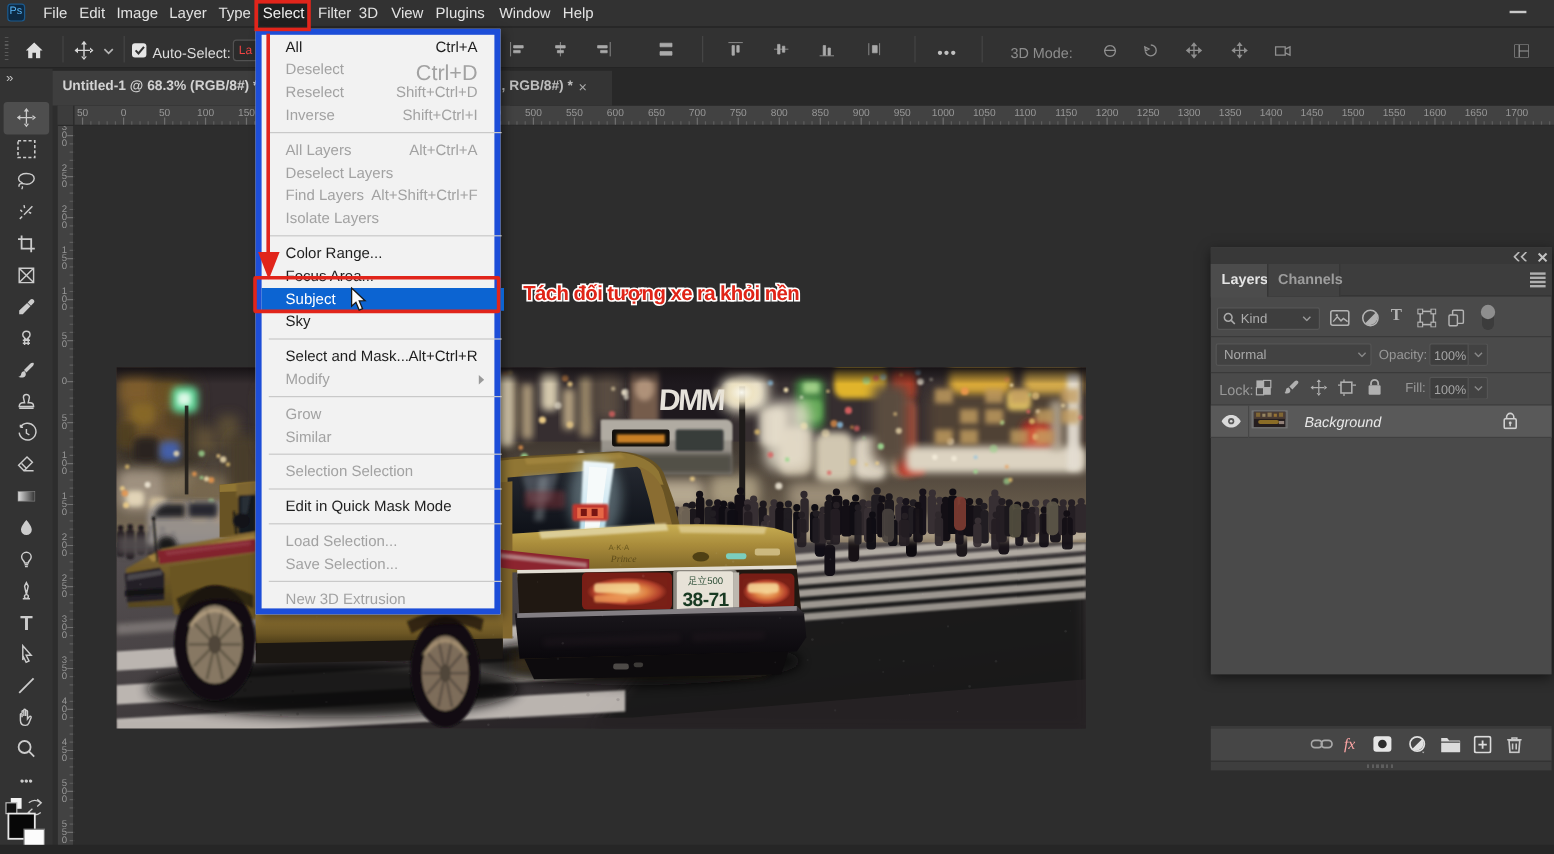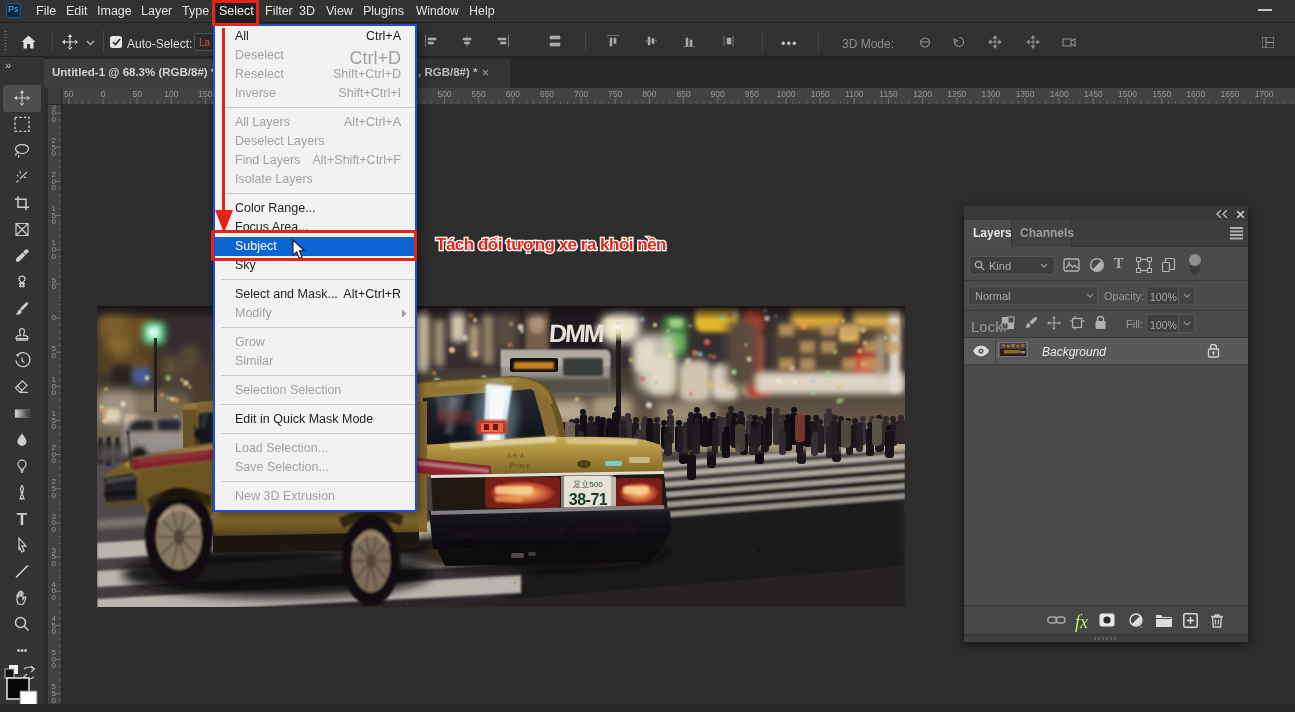--- a/index.html
+++ b/index.html
@@ -1275,21 +1275,21 @@
     <circle cx="439" cy="174" r="1.2" fill="#fff" opacity="0.08"></circle>
     <circle cx="420" cy="165" r="0.9" fill="#fff" opacity="0.06"></circle>
     <circle cx="580" cy="227" r="1.1" fill="#fff" opacity="0.07"></circle>
     <circle cx="422" cy="212" r="0.6" fill="#fff" opacity="0.09"></circle>
     <circle cx="553" cy="209" r="0.6" fill="#fff" opacity="0.08"></circle>
     <circle cx="795" cy="203" r="0.7" fill="#fff" opacity="0.03"></circle>
     <circle cx="323" cy="152" r="0.8" fill="#fff" opacity="0.06"></circle>
     <circle cx="564" cy="203" r="0.7" fill="#fff" opacity="0.05"></circle>
     <rect x="0" y="0" width="808" height="14" fill="url(#topdark)"></rect>
   </svg>
-<div class="abs" style="left:964px;top:206px;width:284px;height:436px;background:#4a4a4a;box-shadow:0 3px 10px rgba(0,0,0,.55)">
+<div class="abs" style="left:1009px;top:206px;width:284px;height:356px;background:#4a4a4a;box-shadow:0 3px 10px rgba(0,0,0,.55)">
     <div class="abs" style="left:0;top:0;width:284px;height:14px;background:#383838"></div>
     <svg class="abs" style="left:252px;top:4px" width="12" height="8" viewBox="0 0 12 8">
       <path d="M5 0L1 4l4 4M11 0L7 4l4 4" stroke="#b9b9b9" stroke-width="1.4" fill="none"></path>
     </svg>
     <svg class="abs" style="left:272px;top:4px" width="9" height="9" viewBox="0 0 9 9">
       <path d="M1.2 1.2l6.6 6.6M7.8 1.2l-6.6 6.6" stroke="#c2c2c2" stroke-width="1.7" fill="none"></path>
     </svg>
     <div class="abs" style="left:0;top:14px;width:284px;height:27px;background:#3d3d3d;border-bottom:1px solid #333"></div>
     <div class="abs" style="left:0;top:14px;width:47px;height:28px;background:#4c4c4c"></div>
     <span class="abs" style="left:9px;top:20px;color:#e4e4e4;font-size:12px;font-weight:bold">Layers</span>
@@ -1335,21 +1335,21 @@
       <path d="M1 1l3 3 3-3" stroke="#888" fill="none" stroke-width="1.2"></path>
     </svg>
     <span class="abs" style="left:140px;top:84px;color:#989898;font-size:11px">Opacity:</span>
     <div class="abs" style="left:182px;top:80px;width:33px;height:19px;background:#3e3e3e;border:1px solid #555;border-radius:2px 0 0 2px"></div>
     <span class="abs" style="left:186px;top:85px;color:#a5a5a5;font-size:10.5px">100%</span>
     <div class="abs" style="left:215px;top:80px;width:16px;height:19px;background:#424242;border:1px solid #555;border-left:none;border-radius:0 2px 2px 0"></div>
     <svg class="abs" style="left:219px;top:87px" width="8" height="5" viewBox="0 0 8 5">
       <path d="M1 1l3 3 3-3" stroke="#888" fill="none" stroke-width="1.2"></path>
     </svg>
     <div class="abs" style="left:0;top:104px;width:284px;height:1px;background:#3a3a3a"></div>
-    <span class="abs" style="left:7px;top:112px;color:#989898;font-size:15px">Lock:</span>
+    <span class="abs" style="left:7px;top:112px;color:#989898;font-size:12px">Lock:</span>
     <svg class="abs" style="left:37px;top:110px" width="14" height="14" viewBox="0 0 14 14">
       <rect x="1" y="1" width="6" height="6" fill="#b0b0b0"></rect>
       <rect x="7" y="7" width="6" height="6" fill="#b0b0b0"></rect>
       <rect x="7" y="1" width="6" height="6" fill="none" stroke="#b0b0b0" stroke-width="1"></rect>
       <rect x="1" y="7" width="6" height="6" fill="none" stroke="#b0b0b0" stroke-width="1"></rect>
     </svg>
     <svg class="abs" style="left:60px;top:110px" width="14" height="14" viewBox="0 0 14 14">
       <path d="M12.5 1.5c.8.8.6 1.8-.2 2.6L8 8.5 5.5 6l4.4-4.3c.8-.8 1.8-1 2.6-.2zM5 7c-1 0-2 .6-2.3 1.6-.3 1-.2 2-1.2 2.8 1.2.6 3 .7 4-.2.8-.7 1-1.8.6-2.7z" fill="#b0b0b0"></path>
     </svg>
     <svg class="abs" style="left:83px;top:110px" width="14" height="14" viewBox="0 0 14 14">
@@ -1395,21 +1395,21 @@
       <path d="M3.5 6V4.5a3 3 0 0 1 6 0V6" stroke="#d0d0d0" fill="none" stroke-width="1.3"></path>
       <circle cx="6.5" cy="9.5" r="1.2" fill="#d0d0d0"></circle>
       <path d="M6.5 10.4v1.8" stroke="#d0d0d0" stroke-width="1.2"></path>
     </svg>
     <div class="abs" style="left:0;top:399px;width:284px;height:2px;background:#3a3a3a"></div>
     <div class="abs" style="left:0;top:401px;width:284px;height:27px;background:#464646"></div>
     <svg class="abs" style="left:83px;top:409px" width="19" height="10" viewBox="0 0 19 10">
       <rect x="0.8" y="2" width="9" height="6" rx="3" stroke="#a8a8a8" fill="none" stroke-width="1.4"></rect>
       <rect x="9" y="2" width="9" height="6" rx="3" stroke="#a8a8a8" fill="none" stroke-width="1.4"></rect>
     </svg>
-    <span class="abs" style="left:111px;top:406px;color:#bef264;font-size:18px;font-style:italic;font-family:Liberation Serif">fx</span>
+    <span class="abs" style="left:111px;top:406px;color:#fca5a5;font-size:13px;font-style:italic;font-family:Liberation Serif">fx</span>
     <svg class="abs" style="left:135px;top:407px" width="16" height="14" viewBox="0 0 16 14">
       <rect x="0.5" y="0.5" width="15" height="13" rx="2.5" fill="#e6e6e6"></rect>
       <circle cx="8" cy="7" r="3.6" fill="#2c2c2c"></circle>
     </svg>
     <svg class="abs" style="left:165px;top:407px" width="15" height="15" viewBox="0 0 15 15">
       <circle cx="7" cy="7" r="6" stroke="#e0e0e0" fill="none" stroke-width="1.4"></circle>
       <path d="M2.8 11.2L11.2 2.8A6 6 0 0 1 2.8 11.2z" fill="#e0e0e0"></path>
       <path d="M11 13.5l2 0-1 1.5z" fill="#bbb"></path>
     </svg>
     <svg class="abs" style="left:191px;top:407px" width="17" height="14" viewBox="0 0 17 14">
@@ -1420,21 +1420,21 @@
       <rect x="0.8" y="0.8" width="13.4" height="13.4" rx="1.5" stroke="#dcdcdc" fill="none" stroke-width="1.5"></rect>
       <path d="M7.5 4v7M4 7.5h7" stroke="#dcdcdc" stroke-width="1.5"></path>
     </svg>
     <svg class="abs" style="left:246px;top:407px" width="14" height="15" viewBox="0 0 14 15">
       <path d="M2.5 4h9l-.8 10h-7.4z" fill="none" stroke="#c8c8c8" stroke-width="1.4"></path>
       <path d="M1 3.5h12M5 3.5V2h4v1.5M5.5 6.5v5M8.5 6.5v5" stroke="#c8c8c8" stroke-width="1.3" fill="none"></path>
     </svg>
     <div class="abs" style="left:0;top:428px;width:284px;height:8px;background:#3e3e3e;border-top:1px solid #333"></div>
     <div class="abs" style="left:130px;top:431px;width:24px;height:3px;background:repeating-linear-gradient(90deg,#5e5e5e 0 2px,transparent 2px 4px)"></div>
   </div>
-<div class="abs" style="left:213px;top:24px;width:204px;height:488px;background:#f2f2f2;border:2px solid #1d4ed8;box-shadow:3px 3px 8px rgba(0,0,0,.45)">
+<div class="abs" style="left:213px;top:24px;width:204px;height:488px;background:#f2f2f2;border:5px solid #1d4ed8;box-shadow:3px 3px 8px rgba(0,0,0,.45)">
     <span class="abs" style="left:20px;top:3px;color:#1e1e1e;font-size:12.5px;white-space:nowrap">All</span>
     <span class="abs" style="right:14px;top:3px;color:#1e1e1e;font-size:12.5px">Ctrl+A</span>
     <span class="abs" style="left:20px;top:22px;color:#a2a2a2;font-size:12.5px;white-space:nowrap">Deselect</span>
     <span class="abs" style="right:14px;top:22px;color:#a2a2a2;font-size:18px">Ctrl+D</span>
     <span class="abs" style="left:20px;top:41px;color:#a2a2a2;font-size:12.5px;white-space:nowrap">Reselect</span>
     <span class="abs" style="right:14px;top:41px;color:#a2a2a2;font-size:12.5px">Shift+Ctrl+D</span>
     <span class="abs" style="left:20px;top:60px;color:#a2a2a2;font-size:12.5px;white-space:nowrap">Inverse</span>
     <span class="abs" style="right:14px;top:60px;color:#a2a2a2;font-size:12.5px">Shift+Ctrl+I</span>
     <div class="abs" style="left:6px;top:81px;width:194px;height:1px;background:#c9c9c9"></div>
     <span class="abs" style="left:20px;top:89px;color:#a2a2a2;font-size:12.5px;white-space:nowrap">All Layers</span>

